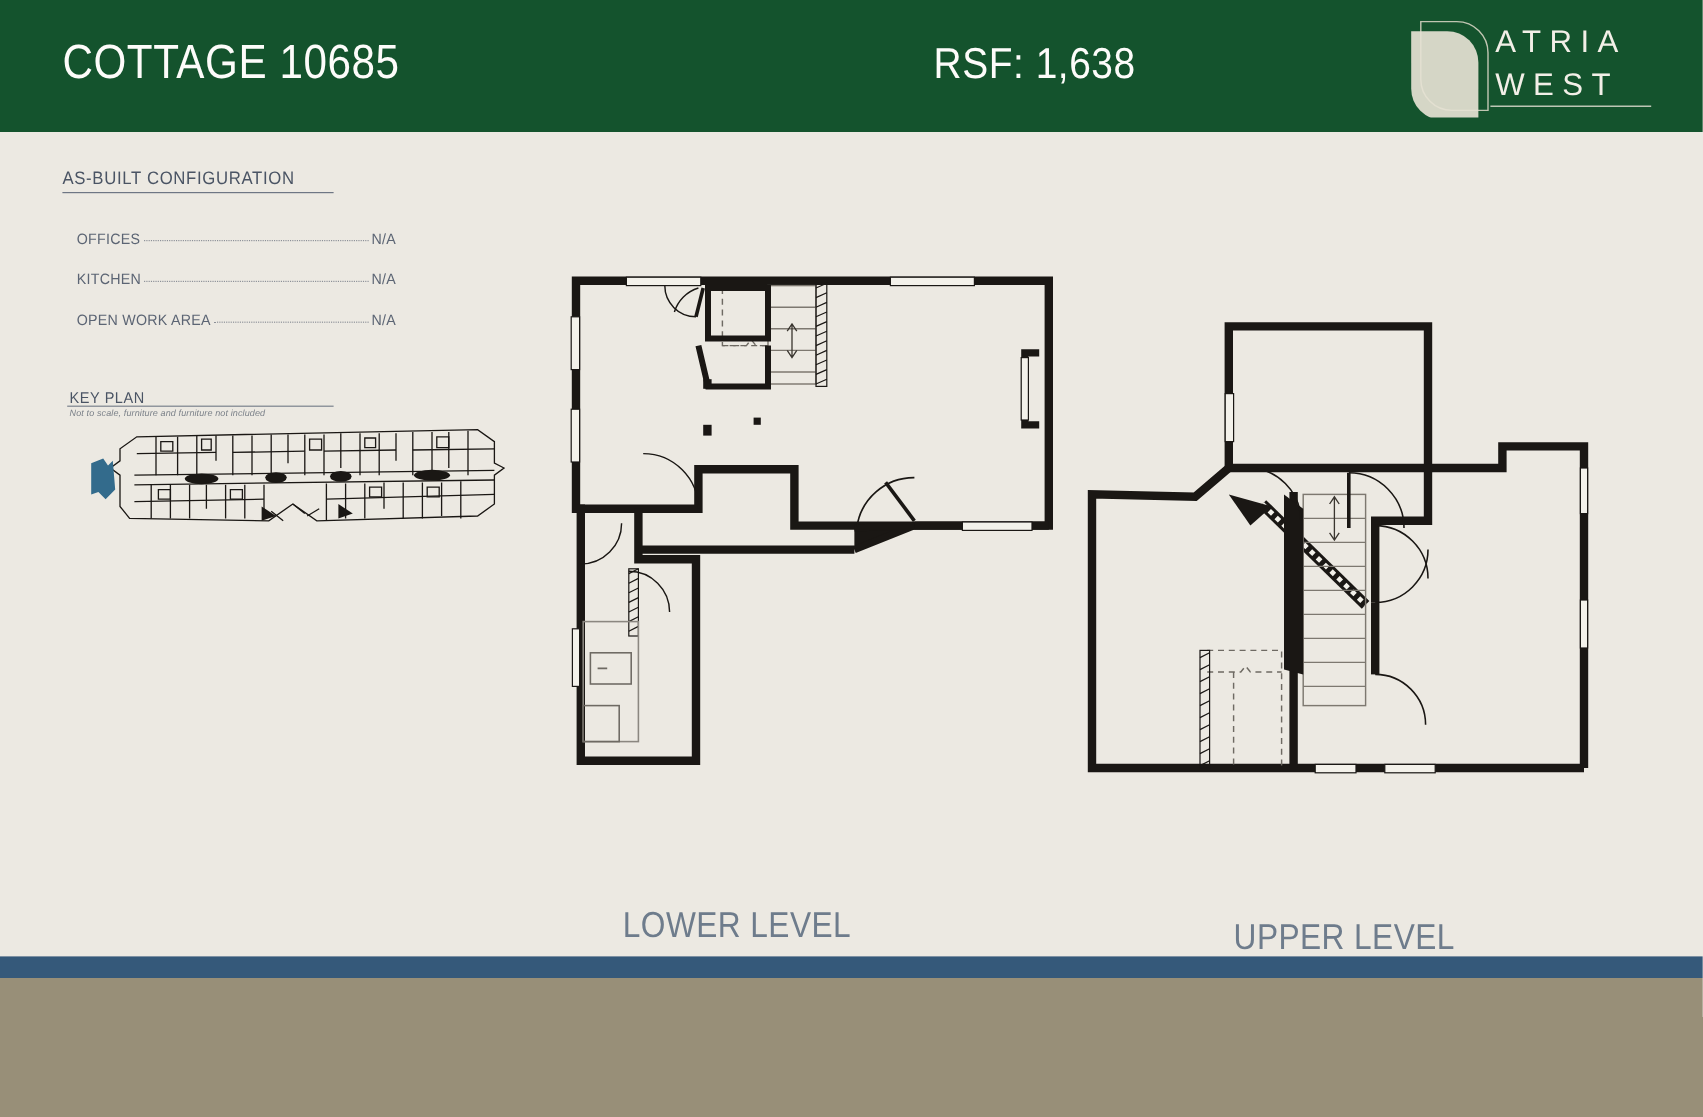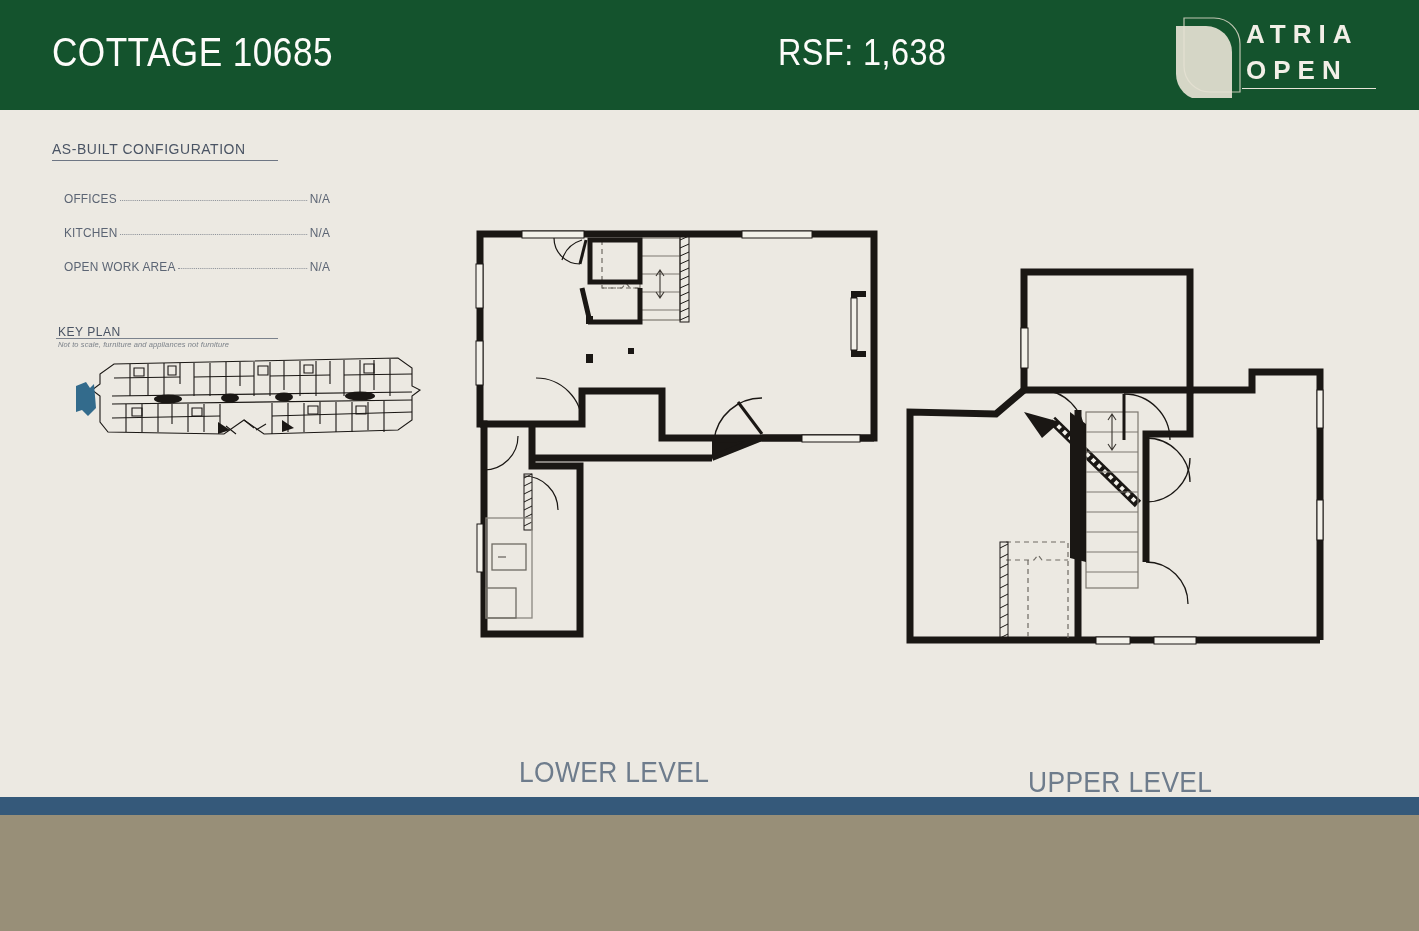--- a/index.html
+++ b/index.html
@@ -25,21 +25,21 @@
   .rsf{
     position:absolute;left:778px;top:32px;
     font-size:36px;color:#fdfcfa;letter-spacing:.5px;
     transform:scaleX(.9);transform-origin:left center;
     white-space:nowrap;
   }
   
   .aw-logo{position:absolute;left:1170px;top:12px;width:210px;height:86px;}
   .aw-text{position:absolute;left:76px;top:4px;color:#f2efe7;}
   .aw-line1,.aw-line2{
-    font-size:26px;letter-spacing:7px;line-height:36px;font-weight:700;
+    font-size:26px;letter-spacing:7px;line-height:36px;font-weight:400;
     white-space:nowrap;
   }
   .aw-rule{position:absolute;left:72px;top:76px;width:134px;height:1px;background:#e8e4d8;}
 
   
   .sec-head{
     position:absolute;left:52px;top:140px;
     font-size:15px;letter-spacing:.6px;color:#4a5464;
     transform:scaleX(.93);transform-origin:left center;white-space:nowrap;
   }
@@ -99,21 +99,21 @@
 
     <div class="aw-logo">
       <svg width="210" height="86" viewBox="0 0 210 86">
 
         <path d="M14 6 H44 A26 26 0 0 1 70 32 V80 H40 A26 26 0 0 1 14 54 Z" fill="none" stroke="#ded9c9" stroke-width="1.2" opacity=".85"></path>
 
         <path d="M6 14 H36 A26 26 0 0 1 62 40 V88 H32 A26 26 0 0 1 6 62 Z" fill="#e6e2d4" opacity=".92"></path>
       </svg>
       <div class="aw-text">
         <div class="aw-line1">ATRIA</div>
-        <div class="aw-line2">OPEN</div>
+        <div class="aw-line2">WEST</div>
       </div>
       <div class="aw-rule"></div>
     </div>
   </div>
 
   <div class="sec-head">AS-BUILT CONFIGURATION</div>
   <div class="sec-rule"></div>
 
   <div class="cfg-list">
     <div class="cfg-row">
@@ -128,21 +128,21 @@
     </div>
     <div class="cfg-row">
       <span class="cfg-label">OPEN WORK AREA</span>
       <span class="cfg-dots"></span>
       <span class="cfg-val">N/A</span>
     </div>
   </div>
 
   <div class="key-head">KEY PLAN</div>
   <div class="key-rule"></div>
-  <div class="key-sub">Not to scale, furniture and appliances not furniture</div>
+  <div class="key-sub">Not to scale, furniture and furniture not included</div>
 
   <svg class="keyplan" viewBox="0 0 356 96">
     <g stroke="#1a1714" fill="none" stroke-width="1.1">
 
       <path d="M46 18 L330 12 L344 22 L344 40 L352 44 L344 50 L344 74 L330 84 L196 88
                L176 74 L156 88 L40 86 L32 76 L32 50 L24 44 L32 38 L32 28 Z"></path>
 
       <path d="M44 50 L344 46"></path>
       <path d="M44 58 L344 54"></path>
 

